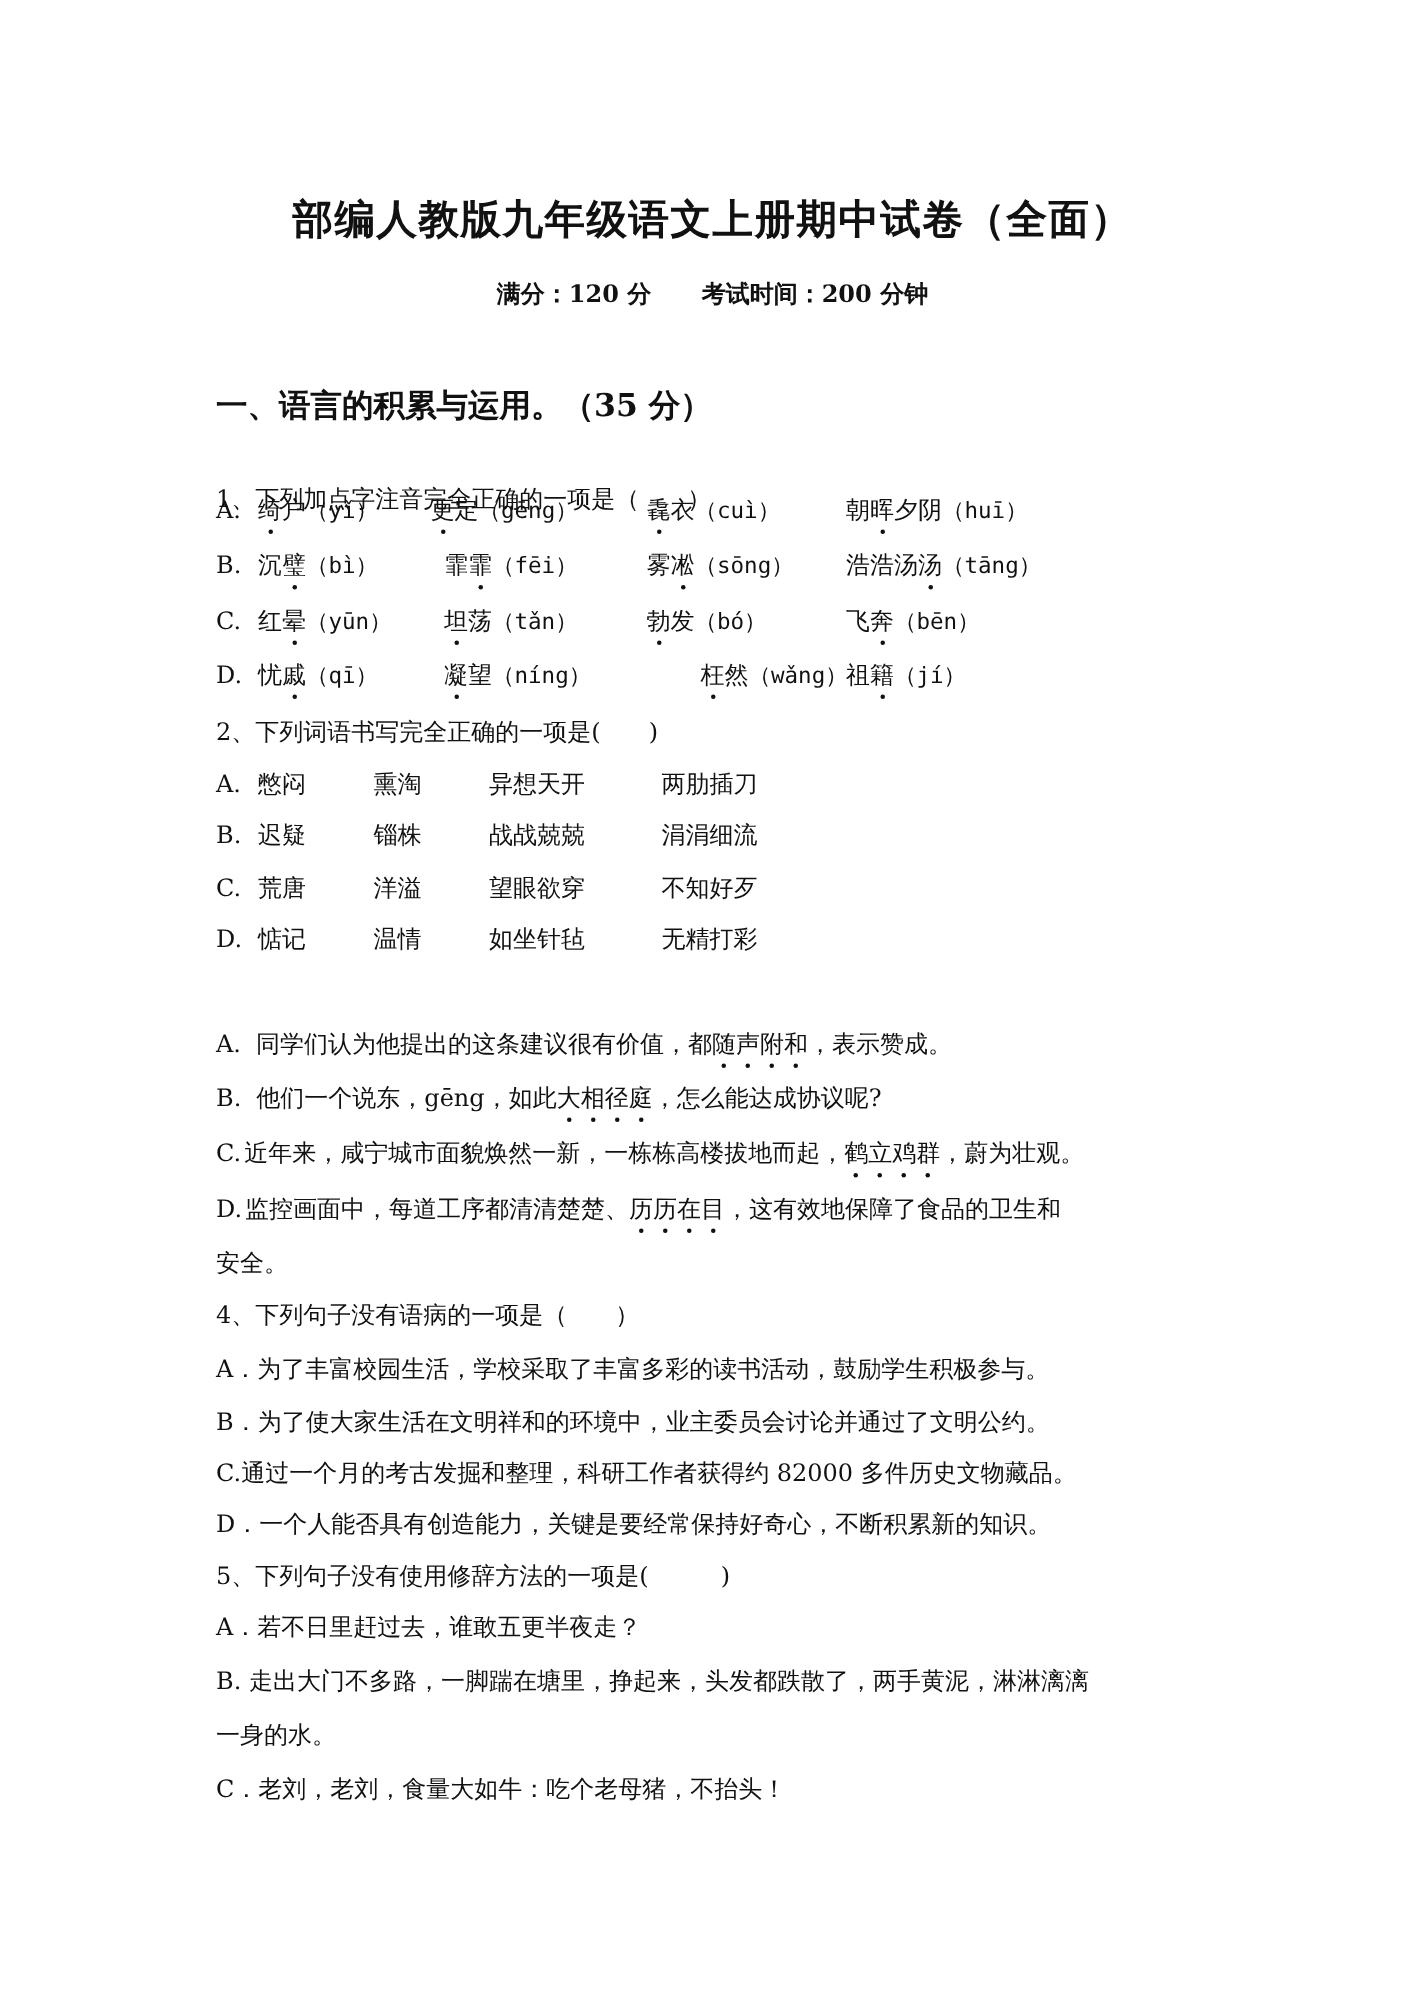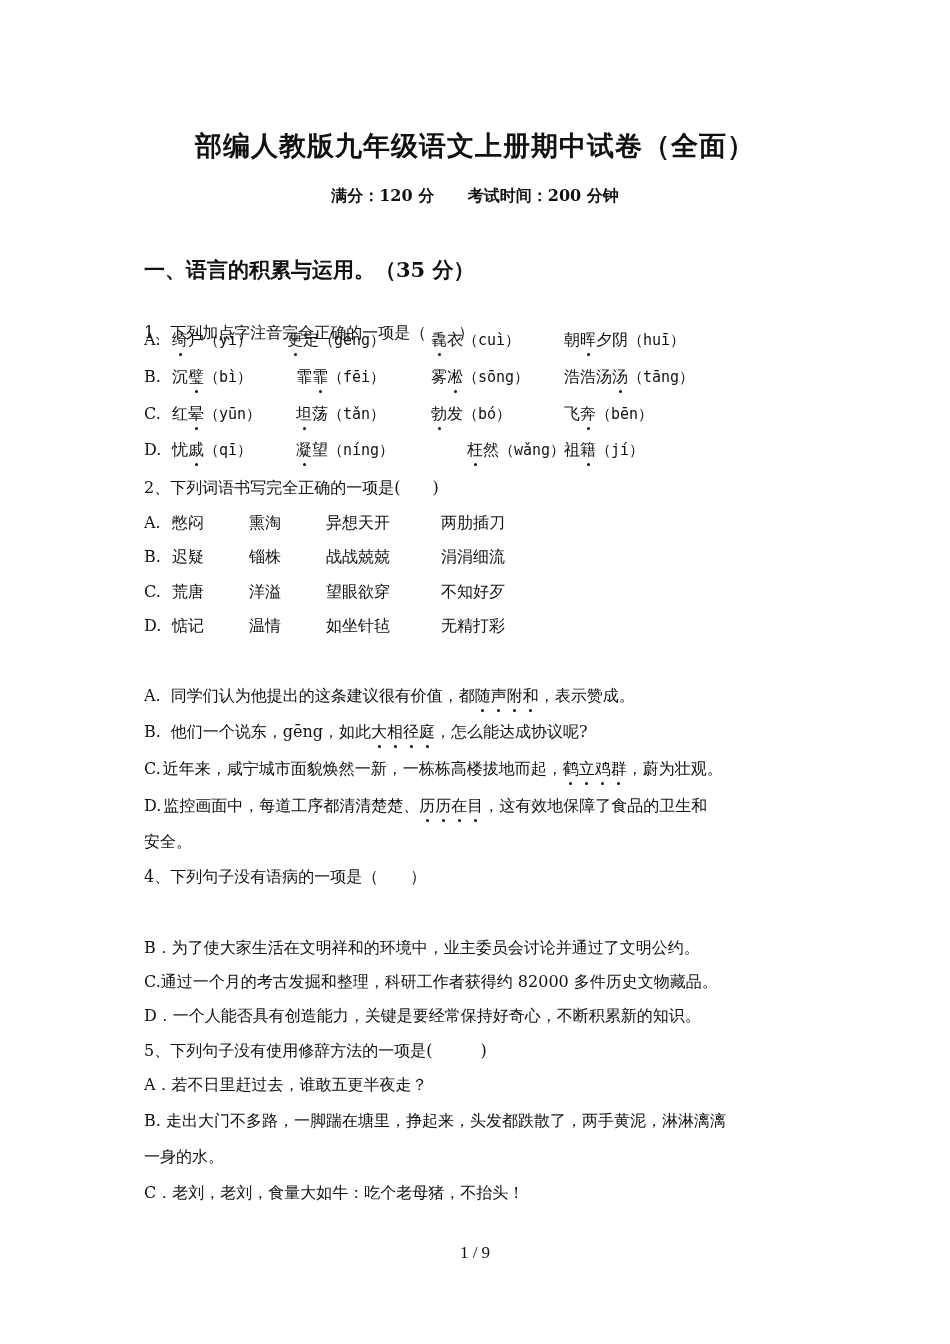--- a/index.html
+++ b/index.html
@@ -100,24 +100,24 @@
 
   <div id="q3-opts">
       <div class="line" style="top: 686px;"><span style="margin-right: 10px;">A.</span><span>同学们认为他提出的这条建议很有价值，都</span><span><span class="dot">随</span><span class="dot">声</span><span class="dot">附</span><span class="dot">和</span></span><span>，表示赞成。</span></div>
       <div class="line" style="top: 722px;"><span style="margin-right: 10px;">B.</span><span>他们一个说东，gēng，如此</span><span><span class="dot">大</span><span class="dot">相</span><span class="dot">径</span><span class="dot">庭</span></span><span>，怎么能达成协议呢?</span></div>
       <div class="line" style="top: 759px;"><span style="margin-right: 2px;">C.</span><span>近年来，咸宁城市面貌焕然一新，一栋栋高楼拔地而起，</span><span><span class="dot">鹤</span><span class="dot">立</span><span class="dot">鸡</span><span class="dot">群</span></span><span>，蔚为壮观。</span></div>
       <div class="line" style="top: 796px;"><span style="margin-right: 2px;">D.</span><span>监控画面中，每道工序都清清楚楚、</span><span><span class="dot">历</span><span class="dot">历</span><span class="dot">在</span><span class="dot">目</span></span><span>，这有效地保障了食品的卫生和</span></div>
       <div class="line" style="top: 832px;">安全。</div>
     </div>
 
   <div class="line" style="top:867px">4、下列句子没有语病的一项是（　　）</div>
+  <div class="line" style="top:903px">A．为了丰富校园生活，学校采取了丰富多彩的读书活动，鼓励学生积极参与。</div>
   <div class="line" style="top:938px">B．为了使大家生活在文明祥和的环境中，业主委员会讨论并通过了文明公约。</div>
   <div class="line" style="top:972px">C.通过一个月的考古发掘和整理，科研工作者获得约 82000 多件历史文物藏品。</div>
   <div class="line" style="top:1006px">D．一个人能否具有创造能力，关键是要经常保持好奇心，不断积累新的知识。</div>
 
   <div class="line" style="top:1041px">5、下列句子没有使用修辞方法的一项是(　　　)</div>
   <div class="line" style="top:1075px">A．若不日里赶过去，谁敢五更半夜走？</div>
   <div class="line" style="top:1111px">B. 走出大门不多路，一脚踹在塘里，挣起来，头发都跌散了，两手黄泥，淋淋漓漓</div>
   <div class="line" style="top:1147px">一身的水。</div>
   <div class="line" style="top:1183px">C．老刘，老刘，食量大如牛：吃个老母猪，不抬头！</div>
 
-  <div class="footer">1 / 9</div>
 </div>
 
 </body></html>

